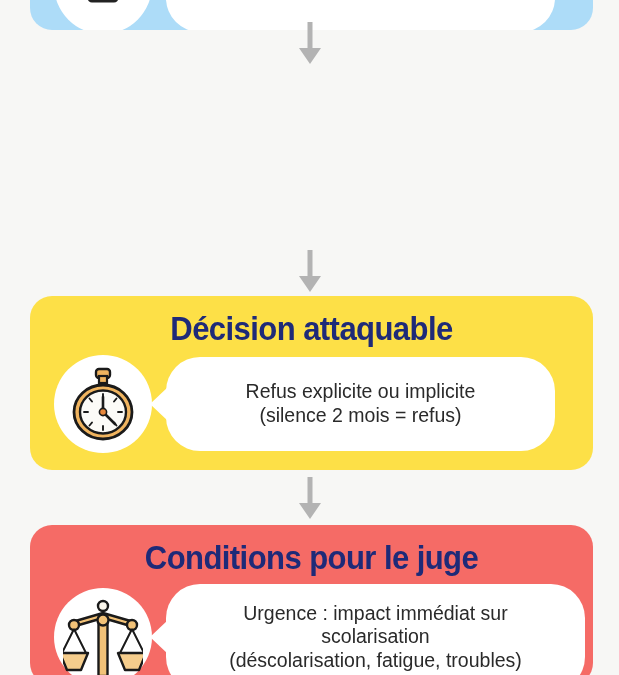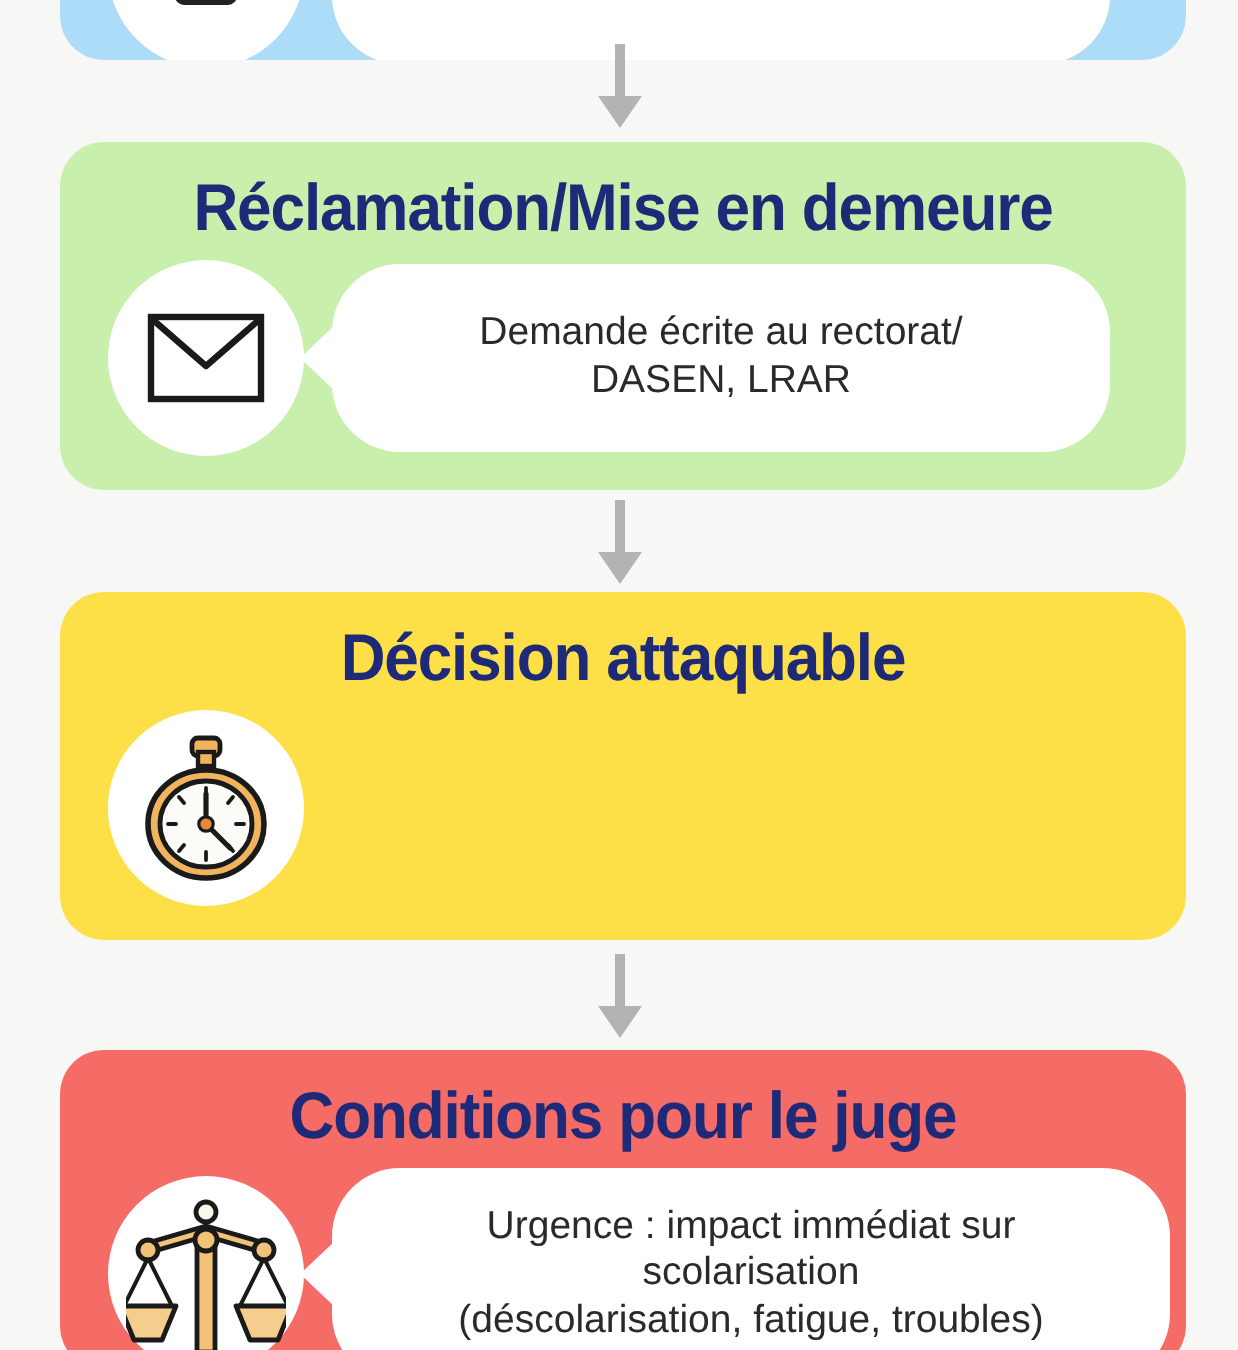--- a/index.html
+++ b/index.html
@@ -146,35 +146,20 @@
     </div>
   </div>
 
   <div class="arrow arrow-1">
     <svg width="26" height="44" viewBox="0 0 26 44" aria-hidden="true">
       <rect x="10.5" y="0" width="5" height="27" fill="#b3b3b3"></rect>
       <polygon points="2,26 24,26 13,42" fill="#b3b3b3"></polygon>
     </svg>
   </div>
 
-  <div class="card green card-green-wrap">
-    <div class="card-title">Réclamation/Mise en demeure</div>
-    <div class="card-body">
-      <div class="icon-circle">
-        <svg width="60" height="46" viewBox="0 0 60 46" aria-hidden="true">
-          <rect x="2.5" y="2.5" width="55" height="41" fill="#fff" stroke="#1a1a1a" stroke-width="3.2"></rect>
-          <path d="M3 3.5 L30 27 L57 3.5" fill="none" stroke="#1a1a1a" stroke-width="3.2" stroke-linejoin="round"></path>
-        </svg>
-      </div>
-      <div class="bubble narrow">
-        <span class="bubble-text">Demande écrite au rectorat/
-DASEN, LRAR</span>
-      </div>
-    </div>
-  </div>
 
   <div class="arrow arrow-2">
     <svg width="26" height="44" viewBox="0 0 26 44" aria-hidden="true">
       <rect x="10.5" y="0" width="5" height="27" fill="#b3b3b3"></rect>
       <polygon points="2,26 24,26 13,42" fill="#b3b3b3"></polygon>
     </svg>
   </div>
 
   <div class="card orange card-orange-wrap">
     <div class="card-title">Décision attaquable</div>
@@ -197,20 +182,24 @@
             <line x1="19.5" y1="58.5" x2="22" y2="55.5"></line>
             <line x1="46.5" y1="58.5" x2="44" y2="55.5"></line>
             <line x1="19.5" y1="31.5" x2="22" y2="34.5"></line>
           </g>
 
           <line x1="33" y1="45" x2="33" y2="30" stroke="#1a1a1a" stroke-width="2.6" stroke-linecap="round"></line>
           <line x1="33" y1="45" x2="45" y2="57" stroke="#1a1a1a" stroke-width="2.6" stroke-linecap="round"></line>
           <circle cx="33" cy="45" r="3.6" fill="#E8883C" stroke="#1a1a1a" stroke-width="1.6"></circle>
         </svg>
       </div>
+      <div class="bubble narrow">
+        <span class="bubble-text">Refus explicite ou implicite
+(silence 2 mois = refus)</span>
+      </div>
     </div>
   </div>
 
   <div class="arrow arrow-3">
     <svg width="26" height="44" viewBox="0 0 26 44" aria-hidden="true">
       <rect x="10.5" y="0" width="5" height="27" fill="#b3b3b3"></rect>
       <polygon points="2,26 24,26 13,42" fill="#b3b3b3"></polygon>
     </svg>
   </div>
 

